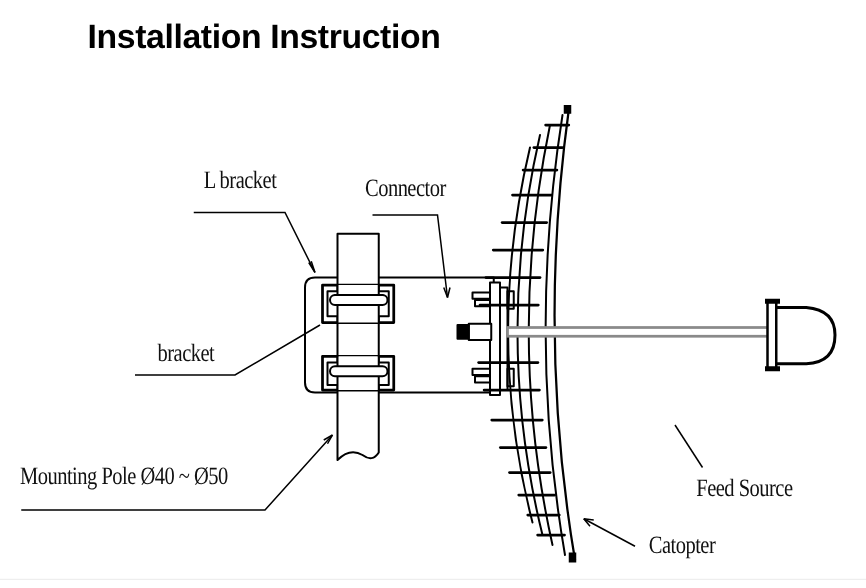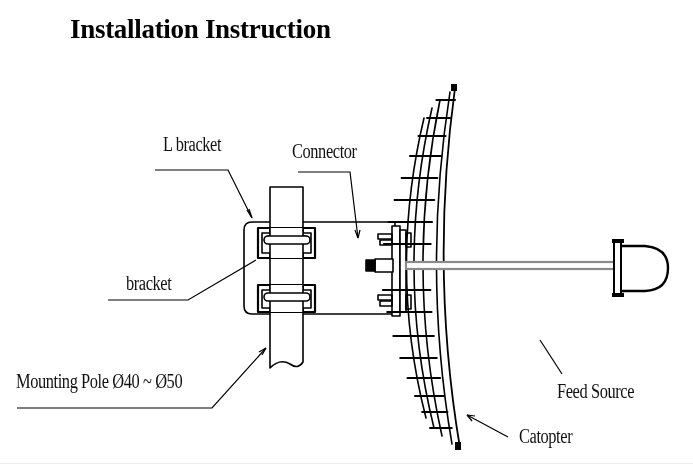--- a/index.html
+++ b/index.html
@@ -1,19 +1,19 @@
 <!DOCTYPE html>
 <html><head>
 <meta charset="utf-8">
 <style>
   html, body { margin: 0; padding: 0; background: #ffffff; }
   body { width: 693px; height: 470px; position: relative; overflow: hidden; font-family: "Liberation Serif", serif; }
   .title {
     position: absolute; left: 70px; top: 14px;
-    font-family: Liberation Serif, serif; font-weight: bold; font-size: 27px;
+    font-family: Liberation Sans, sans-serif; font-weight: bold; font-size: 27px;
     color: #000; letter-spacing: -0.3px; white-space: nowrap;
   }
   .lbl {
     position: absolute; color: #111; font-family: "Liberation Serif", serif;
     font-size: 20px; white-space: nowrap; transform: scaleX(0.82); transform-origin: left top;
     letter-spacing: -0.5px;
   }
   svg.diagram { position: absolute; left: 0; top: 0; }
   .bottom-rule { position: absolute; left: 0; top: 463px; width: 693px; height: 1px; background: #eeeeee; }
 </style>

